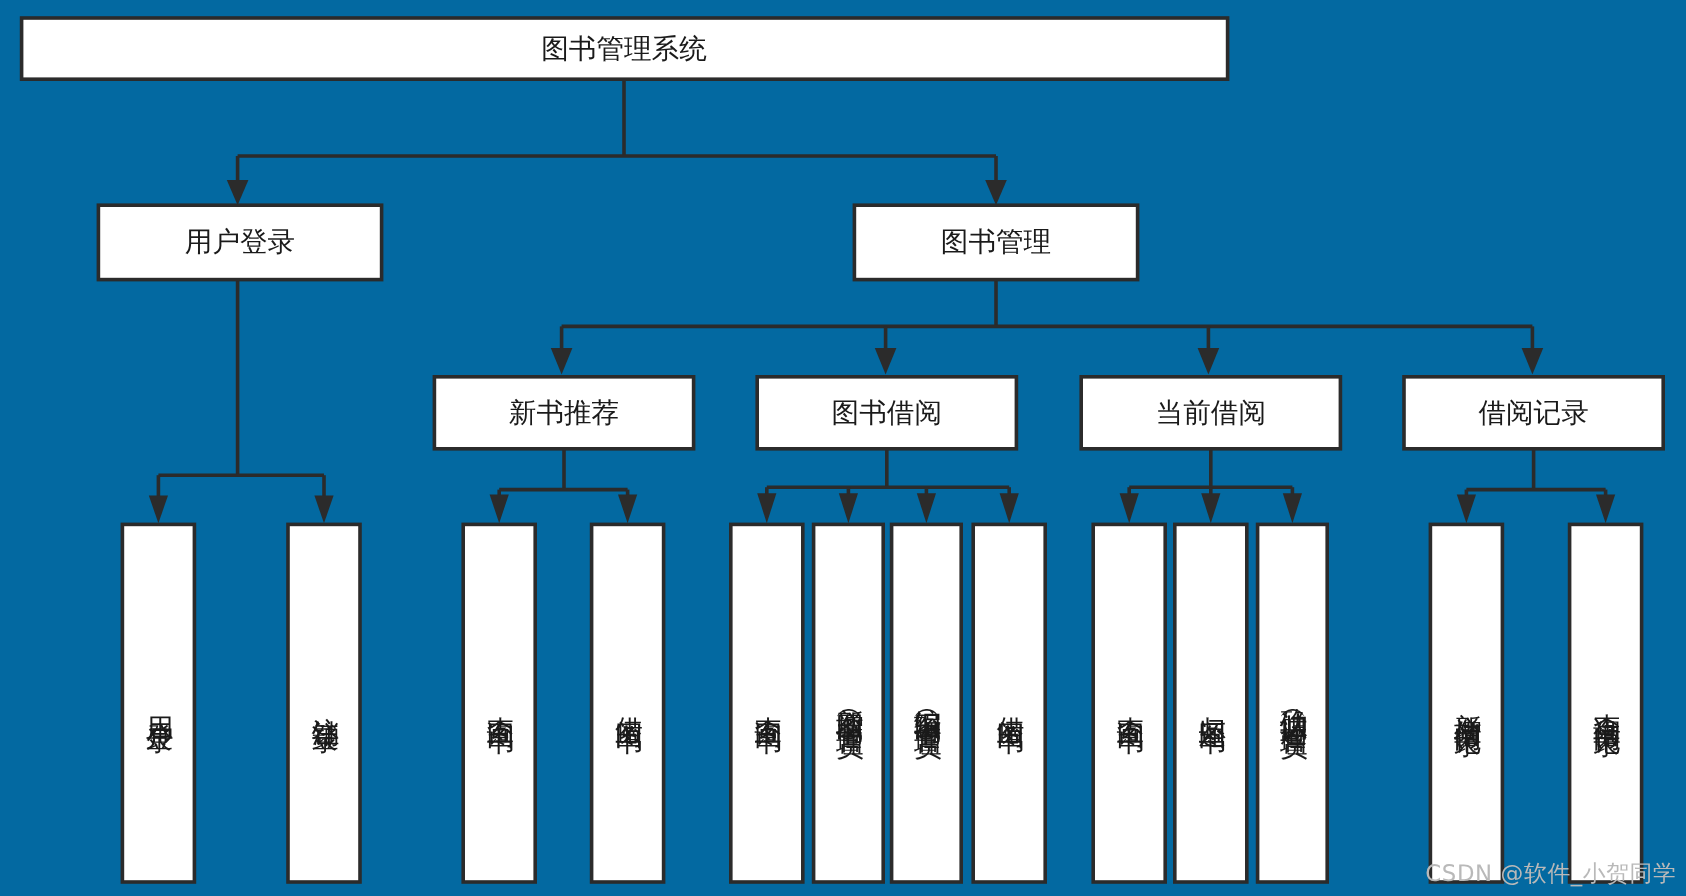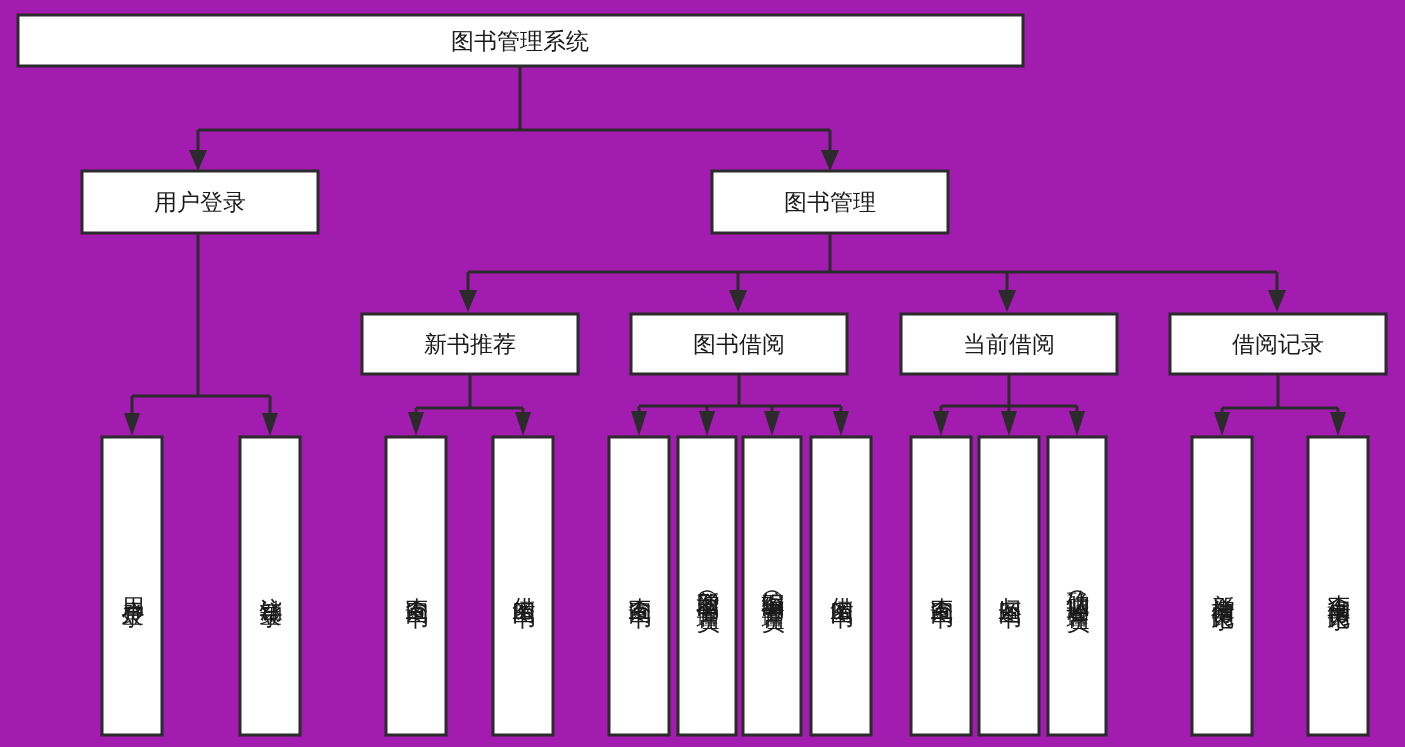--- a/index.html
+++ b/index.html
@@ -7,21 +7,21 @@
     padding: 0;
     background: #ffffff;
   }
   body {
     font-family: "DejaVu Sans", "Liberation Sans", sans-serif;
   }
   #diagram-root {
     position: relative;
     width: 1405px;
     height: 747px;
-    background: #a21caf;
+    background: #0369a1;
     overflow: hidden;
   }
   svg#flowchart {
     display: block;
     width: 1405px;
     height: 747px;
   }
   .node-box {
     fill: #ffffff;
     stroke: #2b2b2b;
@@ -235,14 +235,15 @@
       <text class="node-label-vertical" x="1222" y="585">新增借阅记录</text>
     </g>
 
     <g>
       <rect class="node-box-thin" x="1308" y="437" width="60" height="298"></rect>
       <text class="node-label-vertical" x="1338" y="585">查询借阅记录</text>
     </g>
 
   </svg>
 
+  <div class="watermark">CSDN @软件_小贺同学</div>
 
 </div>
 
 </body></html>

